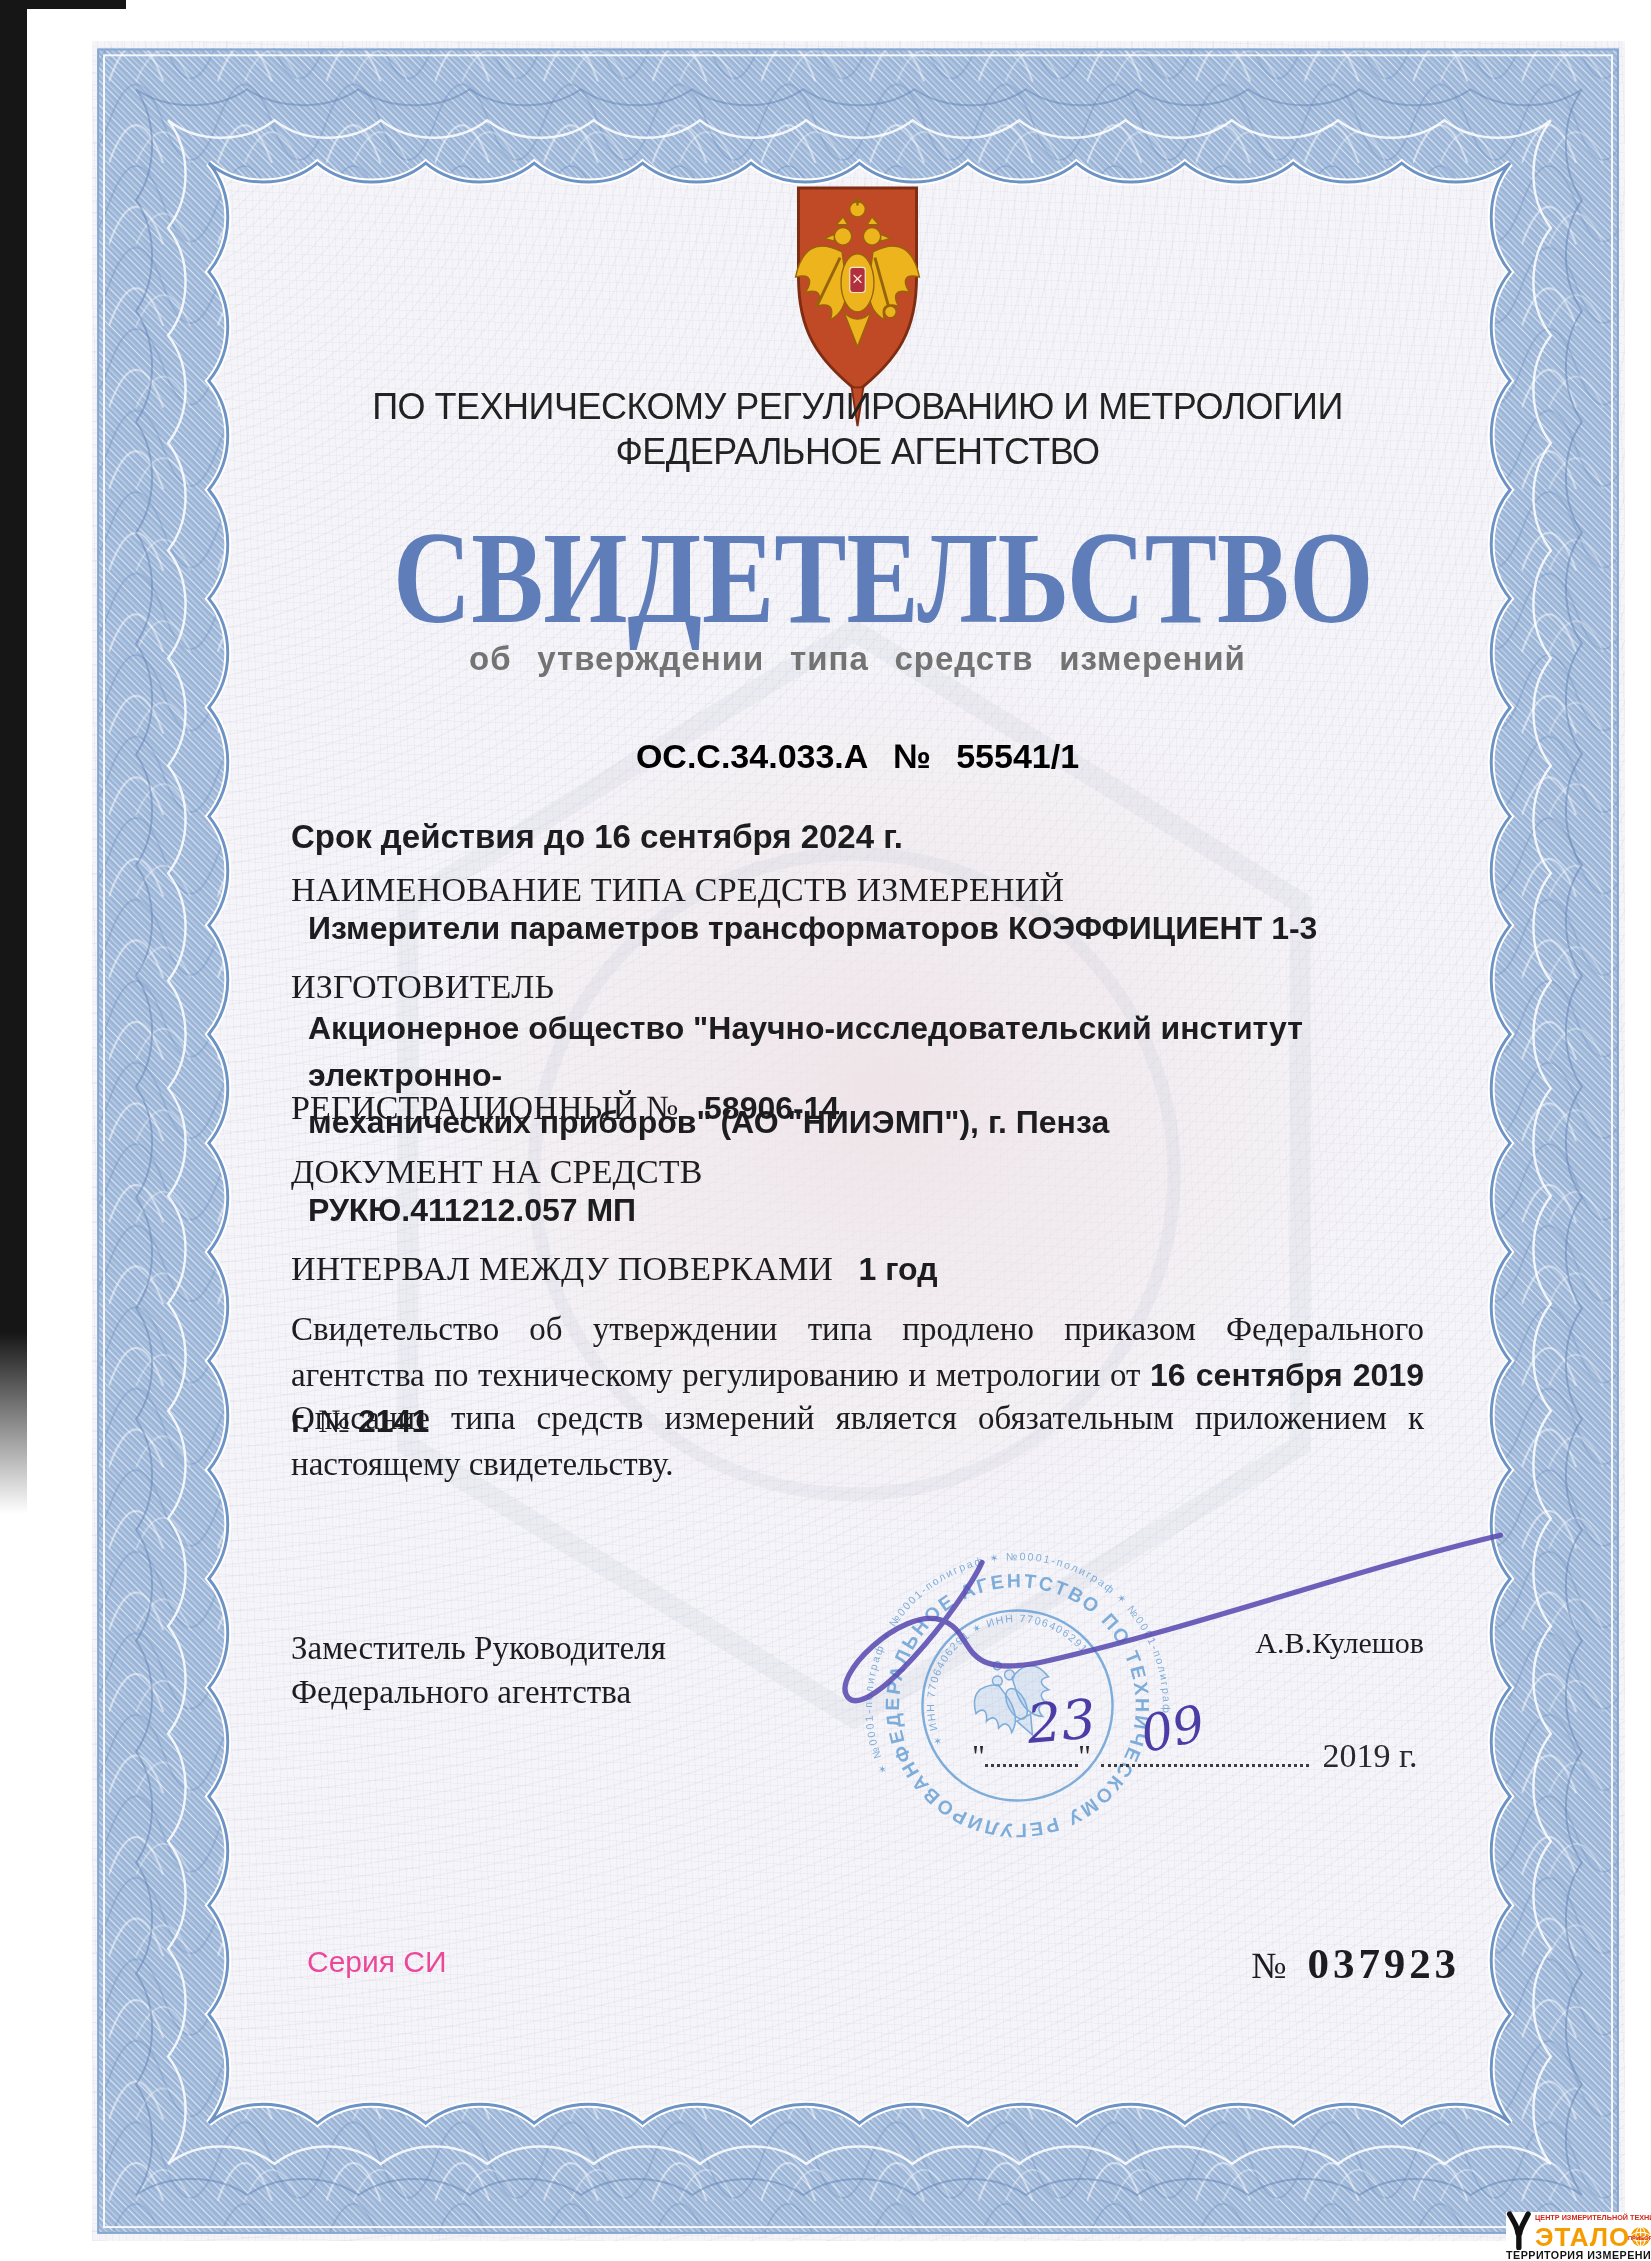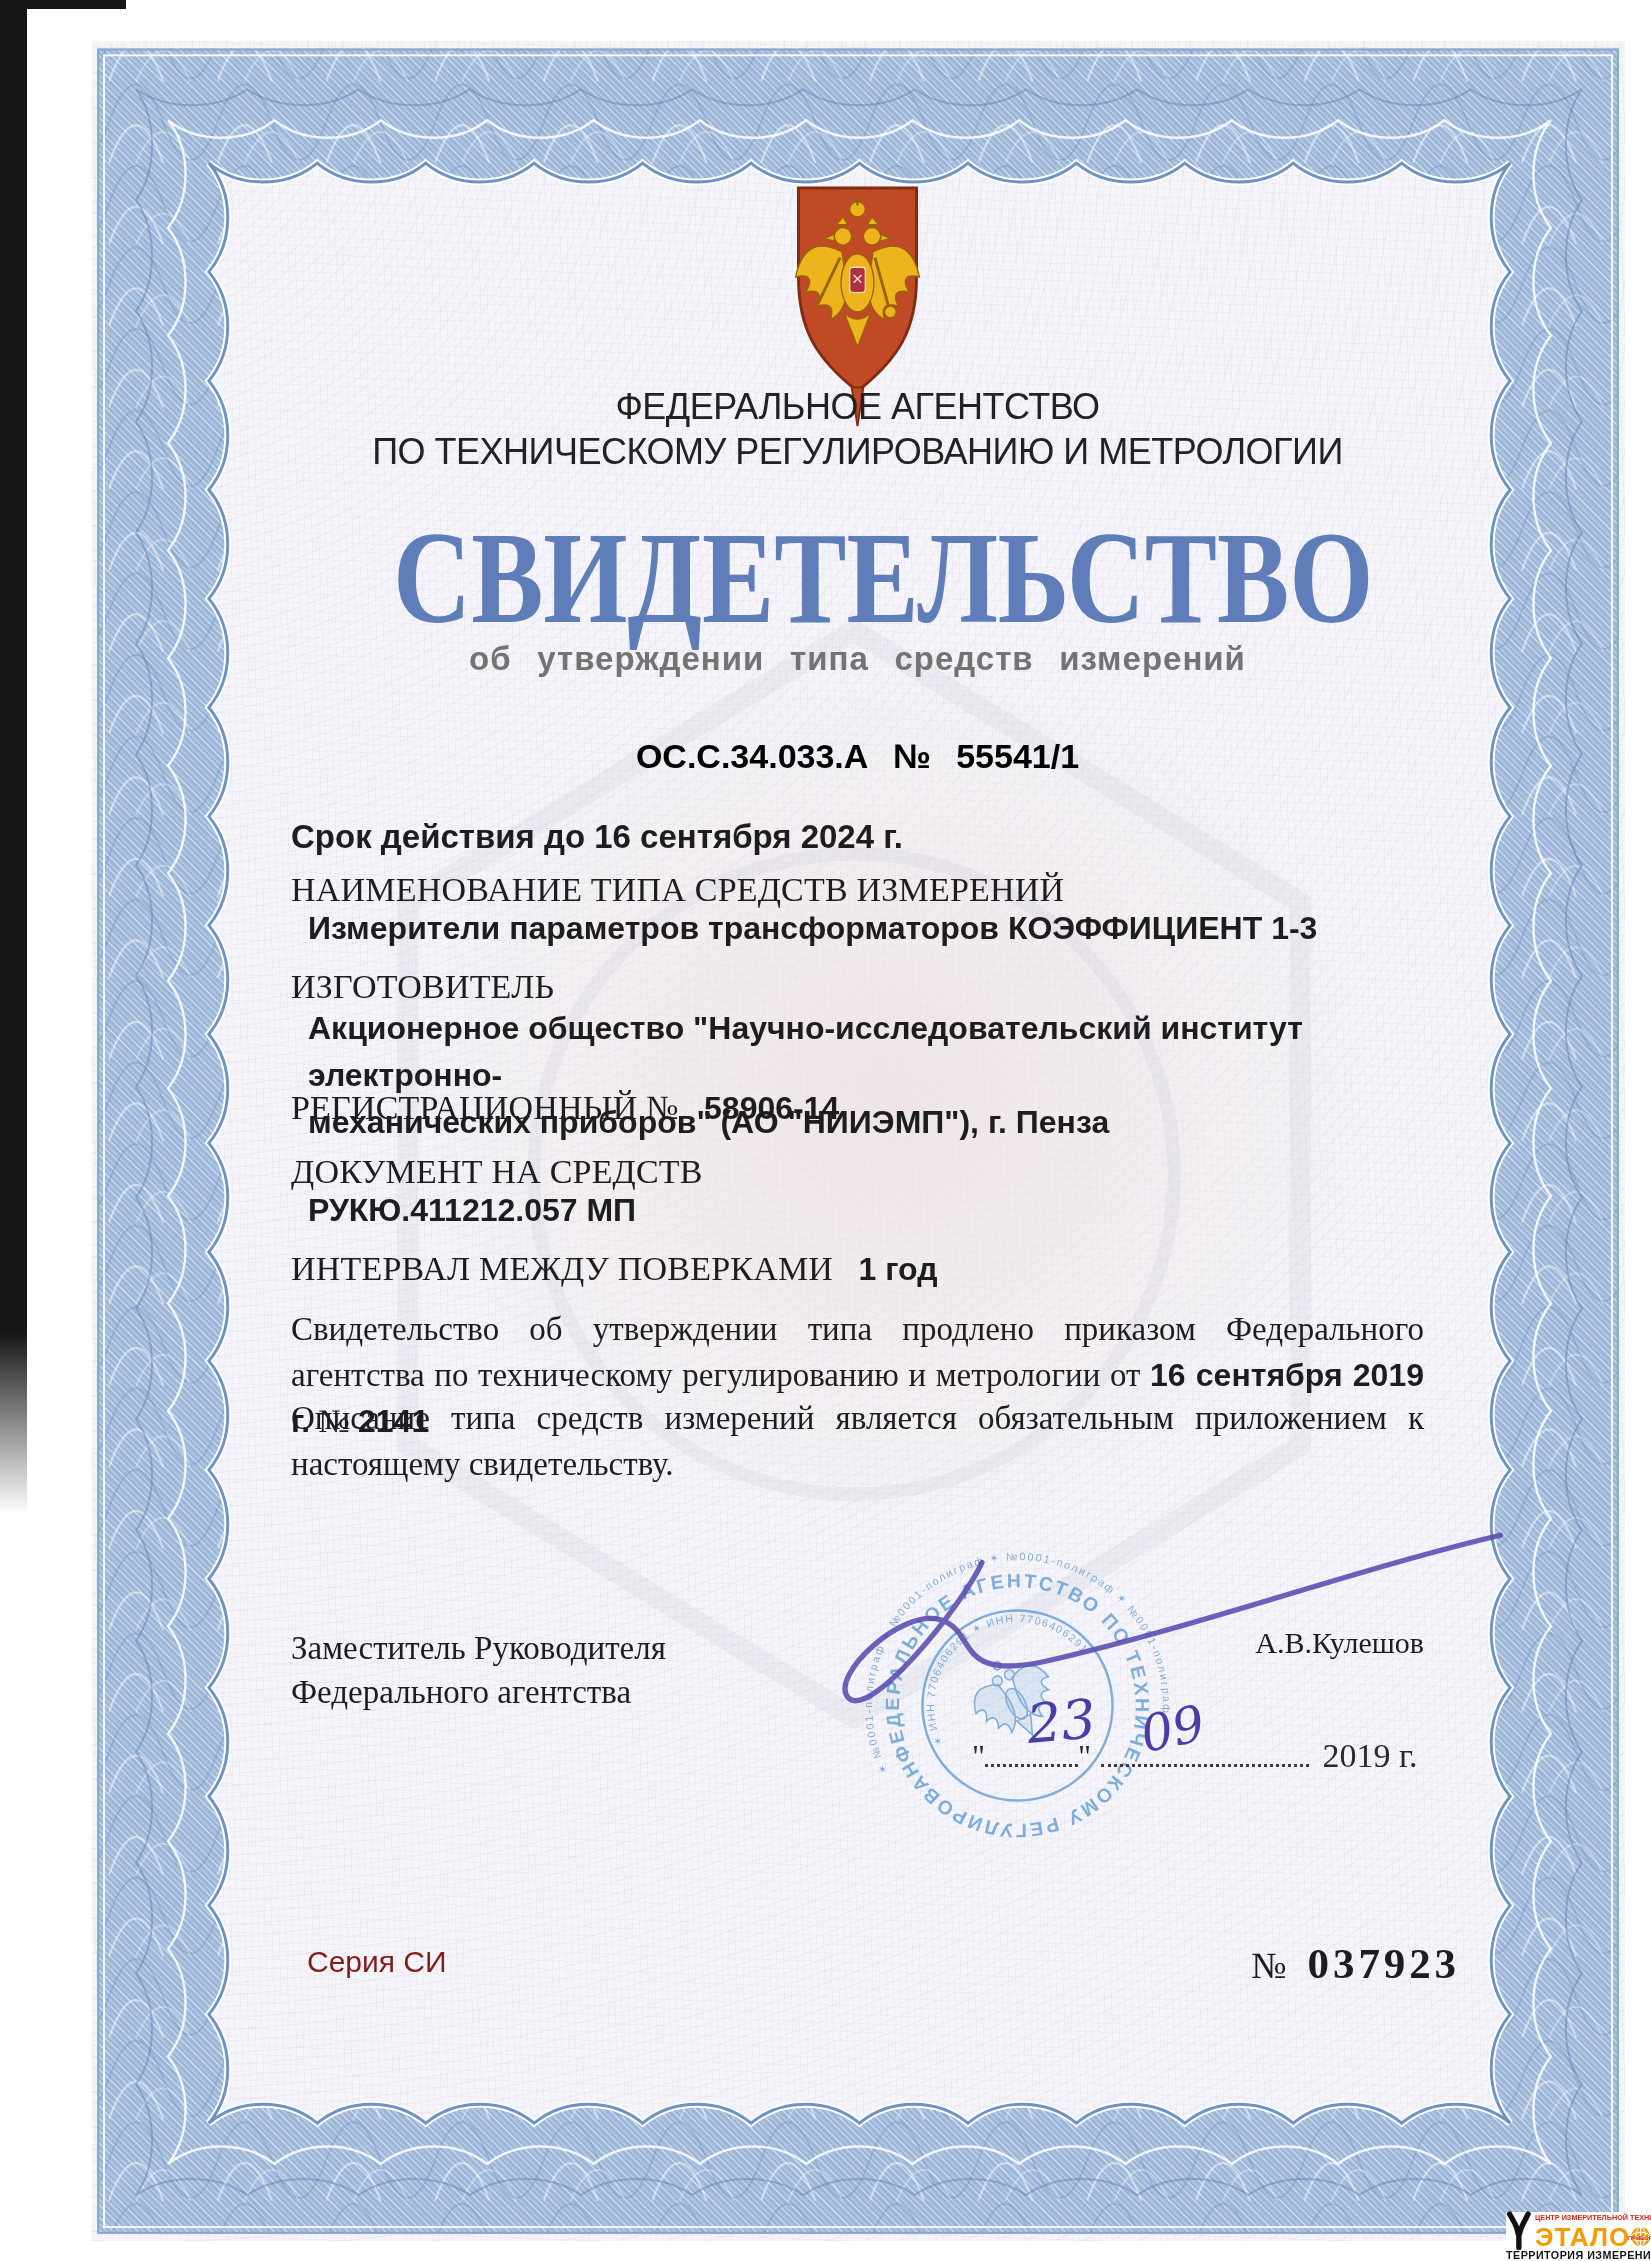--- a/index.html
+++ b/index.html
@@ -46,21 +46,21 @@
   
   .stamp{position:absolute;left:843px;top:1531px;opacity:.78;}
   .sign-stroke{position:absolute;left:815px;top:1510px;}
   .hand{position:absolute;font-family:"DejaVu Serif",serif;font-style:italic;color:#4c3da6;z-index:6;}
   .hand-day{left:1027px;top:1690px;font-size:54px;transform:rotate(-5deg);}
   .hand-month{left:1141px;top:1700px;font-size:50px;transform:rotate(-12deg);}
   .date-row{position:absolute;left:972px;top:1735px;width:505px;font-size:34px;color:#2a2a2e;white-space:nowrap;}
   .dots{display:inline-block;border-bottom:3.9px dotted #3c3c40;height:29px;vertical-align:baseline;}
   .dots1{width:93px;} .dots2{width:208px;margin-left:9.7px;margin-right:13.6px;}
   .q{font-size:32px;}
-  .series{position:absolute;left:307px;top:1945px;font-family:"Liberation Sans",sans-serif;font-size:30px;color:#7f1d1d;}
+  .series{position:absolute;left:307px;top:1945px;font-family:"Liberation Sans",sans-serif;font-size:30px;color:#ec4899;}
   .serial{position:absolute;left:291px;top:1939px;width:1169px;text-align:right;}
   .serial .nosign{font-size:37px;}
   .serial .num{font-weight:bold;font-size:43px;letter-spacing:3.9px;margin-left:17px;}
   
   .logo{position:absolute;left:1506px;top:2212px;width:146px;height:49px;background:#fff;z-index:9;
         display:grid;grid-template-columns:29px 1fr;grid-template-rows:11.6px 26px 11.6px;align-items:center;}
   .logo .fork{grid-row:1 / span 2;grid-column:1;}
   .logo .ctext{grid-row:1;grid-column:2;font-family:"Liberation Sans",sans-serif;font-weight:bold;
                font-size:7.8px;color:#d2291a;white-space:nowrap;transform:scaleX(.93);transform-origin:left;}
   .logo .brand{grid-row:2;grid-column:2;position:relative;font-family:"Liberation Sans",sans-serif;
@@ -126,22 +126,22 @@
       <path d="M64,134 L78,170 L92,134 C84,144 72,144 64,134 Z"></path>
       <path d="M60,78 L36,128" stroke-width="3" fill="none"></path>
       <circle cx="112" cy="134" r="6"></circle>
       <path d="M96,78 L110,128" stroke-width="3" fill="none"></path>
     </g>
     <rect x="70" y="88" width="16" height="26" rx="3" fill="#b03040" stroke="#f6e6c8" stroke-width="1.2"></rect>
     <path d="M74,96 l8,8 M82,96 l-8,8" stroke="#f6e6c8" stroke-width="1.4"></path>
   </svg>
 
   <div class="abs agency center">
+    <div>ПО ТЕХНИЧЕСКОМУ РЕГУЛИРОВАНИЮ И МЕТРОЛОГИИ</div>
     <div>ФЕДЕРАЛЬНОЕ АГЕНТСТВО</div>
-    <div>ПО ТЕХНИЧЕСКОМУ РЕГУЛИРОВАНИЮ И МЕТРОЛОГИИ</div>
   </div>
 
   <div class="abs doc-title center">СВИДЕТЕЛЬСТВО</div>
   <div class="abs doc-subtitle center">об утверждении типа средств измерений</div>
 
   <div class="abs num-line center">ОС.С.34.033.А № 55541/1</div>
   <div class="abs row-validity">Срок действия до 16 сентября 2024 г.</div>
 
   <div class="abs slabel lbl-type">НАИМЕНОВАНИЕ ТИПА СРЕДСТВ ИЗМЕРЕНИЙ</div>
   <div class="abs bval val-type">Измерители параметров трансформаторов КОЭФФИЦИЕНТ 1-3</div>

